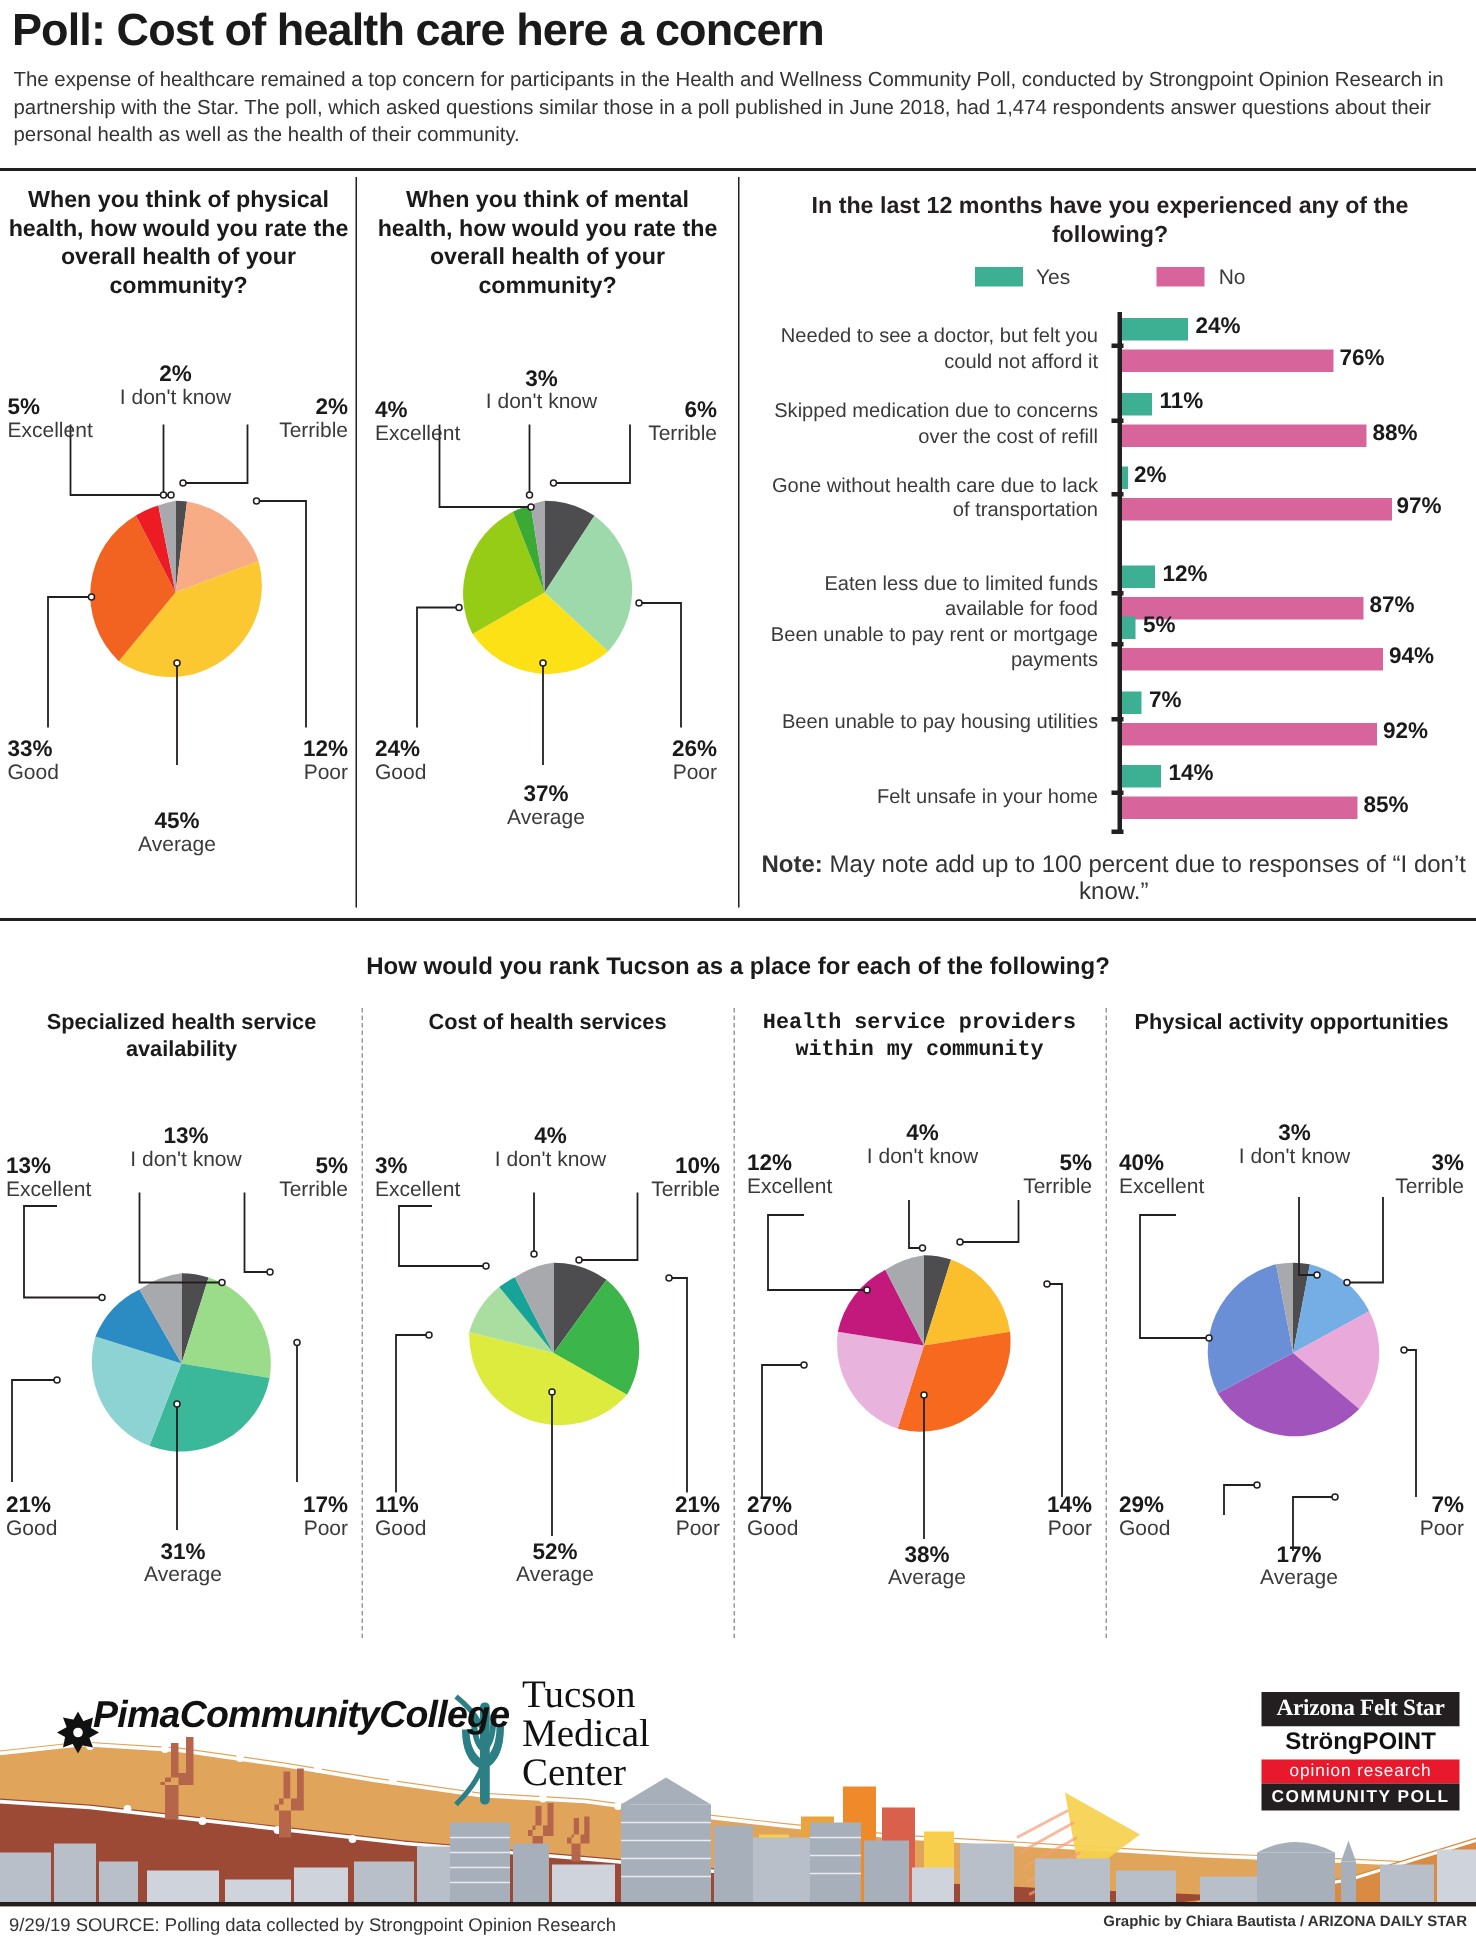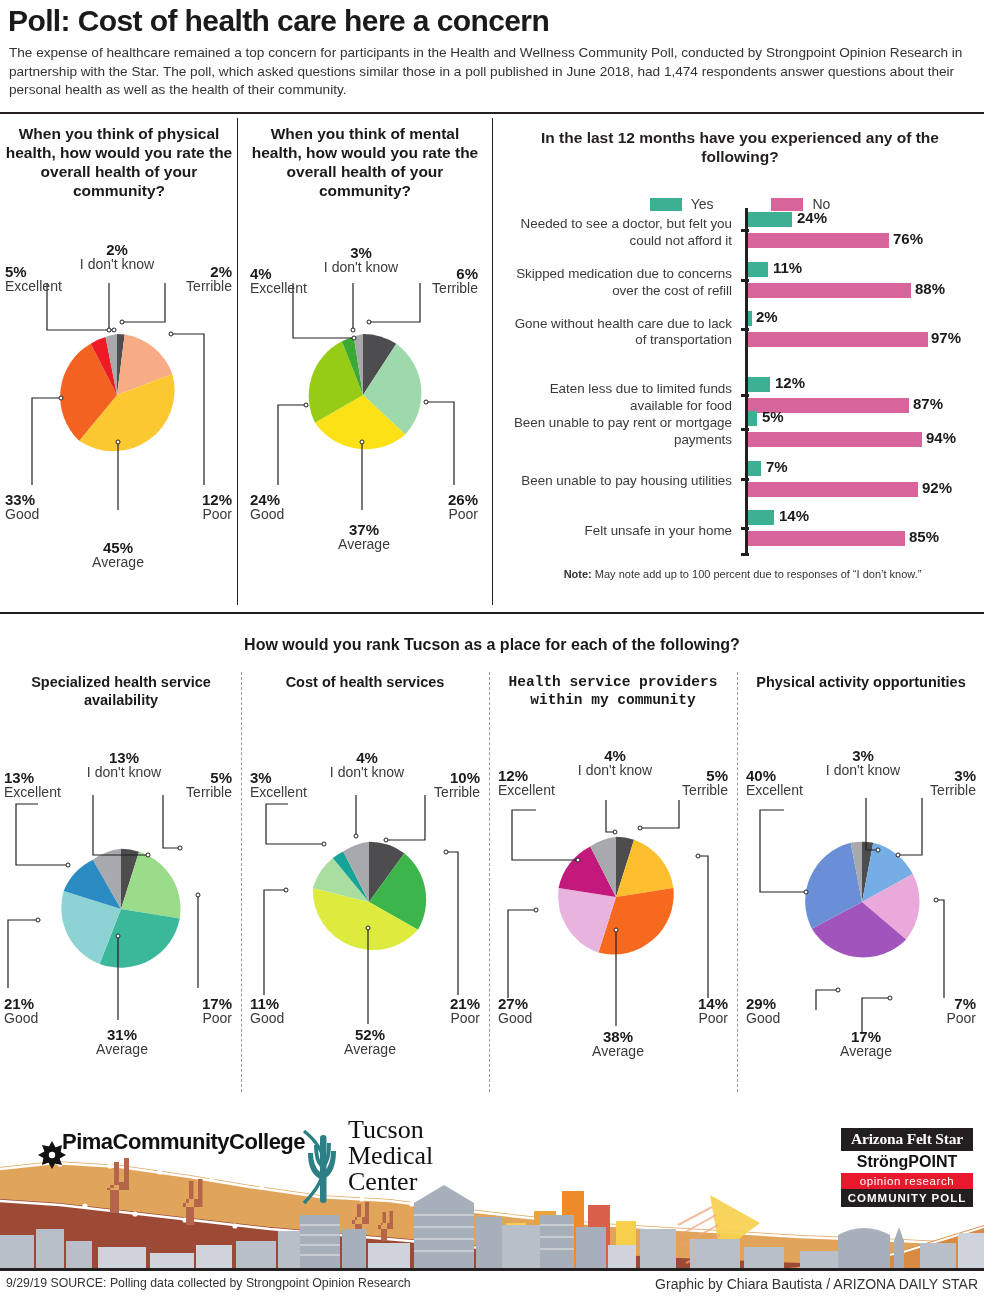--- a/index.html
+++ b/index.html
@@ -50,21 +50,21 @@
   .lbl.ctr { text-align: center; }
   .lbl.rt { text-align: right; }
   .lbl.lf { text-align: left; }
 
   
   .bc-title {
     position: absolute; left: 505px; top: 128px; width: 470px;
     text-align: center; font-size: 15.5px; font-weight: bold; line-height: 19px;
   }
   .legend { position: absolute; left: 505px; top: 176px; width: 470px;
-            display: flex; justify-content: center; gap: 58px; align-items: center; margin-top: 20px; }
+            display: flex; justify-content: center; gap: 58px; align-items: center; }
   .legend .item { display: flex; align-items: center; gap: 9px; }
   .legend .sw { width: 32px; height: 13px; display: block; }
   .legend .lt { font-size: 14px; color: #3a3a3a; }
 
   .bar-rows { position: absolute; left: 500px; top: 208px; width: 484px; height: 348px; }
   .baxis { position: absolute; left: 245px; top: 0; width: 3px; height: 348px; background: #231f20; }
   .brow { position: absolute; left: 0; width: 484px; height: 49.7px; }
   .brow .blabel {
     position: absolute; right: 245px; top: 0; width: 230px; height: 49.7px;
     display: flex; flex-direction: column; justify-content: center;
@@ -72,45 +72,45 @@
     font-size: 13.4px; line-height: 16.5px; color: #3a3a3a;
   }
   .brow .tick { position: absolute; left: 241px; top: 21px; width: 8px; height: 3px; background: #231f20; }
   .bar { position: absolute; left: 248px; height: 15px; }
   .bar.yes { top: 4px; }
   .bar.no  { top: 25px; }
   .bval { position: absolute; font-size: 15px; font-weight: bold; color: #1a1a1a; white-space: nowrap; }
   .bval.yes { top: 1px; }
   .bval.no  { top: 22px; }
   .note { position: absolute; left: 505px; top: 568px; width: 475px; text-align: center;
-          font-size: 11px; color: #333; }
+          font-size: 16px; color: #333; }
   .note b { font-weight: bold; }
 
   
   .bottom-title {
     position: absolute; left: 0; top: 636px; width: 984px; text-align: center;
     font-size: 16px; font-weight: bold; color: #1a1a1a;
   }
 
   
   .footer { position: absolute; left: 0; top: 1103px; width: 984px; height: 196px; }
   .skyline { position: absolute; left: 0; top: 0; width: 984px; height: 168px; }
   .logos { position: absolute; left: 0; top: 8px; width: 984px; height: 110px; }
-  .pima-txt { position: absolute; left: 62px; top: 1134px; font-size: 22px; font-weight: bold;
-              letter-spacing: -0.5px; color: #111; }
+  .pima-txt { position: absolute; left: 62px; top: 1134px; font-size: 25px; font-weight: bold;
+              letter-spacing: -0.5px; color: #111; font-style: italic; }
   .adsbox { position: absolute; left: 841px; top: 1128px; width: 132px; }
   .ads-row { width: 132px; text-align: center; }
   .ads-1 { background: #231f20; color: #fff; font-family: "Liberation Serif", serif;
            font-weight: bold; font-size: 15.5px; padding: 2px 0 3px; letter-spacing: -0.2px; }
   .ads-2 { background: #fff; color: #111; font-weight: bold; font-size: 16px; padding: 2px 0 2px; }
   .ads-3 { background: #e8192c; color: #fff; font-size: 11.5px; padding: 2px 0 2px; letter-spacing: 0.6px; }
   .ads-4 { background: #231f20; color: #fff; font-weight: bold; font-size: 11.5px;
            padding: 3px 0 3px; letter-spacing: 1px; }
   .credit-l { position: absolute; left: 6px; top: 1276px; font-size: 12.3px; color: #333; }
-  .credit-r { position: absolute; right: 6px; top: 1276px; font-size: 14px; color: #333; text-align: left; }
+  .credit-r { position: absolute; right: 6px; top: 1276px; font-size: 10px; color: #333; text-align: left; font-weight: bold; }
 </style>
 </head>
 <body>
 
 <div class="page">
 
   <div class="headline">Poll: Cost of health care here a concern</div>
   <div class="standfirst">The expense of healthcare remained a top concern for participants in the Health and Wellness Community Poll, conducted by Strongpoint Opinion Research in partnership with the Star. The poll, which asked questions similar those in a poll published in June 2018, had 1,474 respondents answer questions about their personal health as well as the health of their community.</div>
   <div class="rule-top"></div>
 

